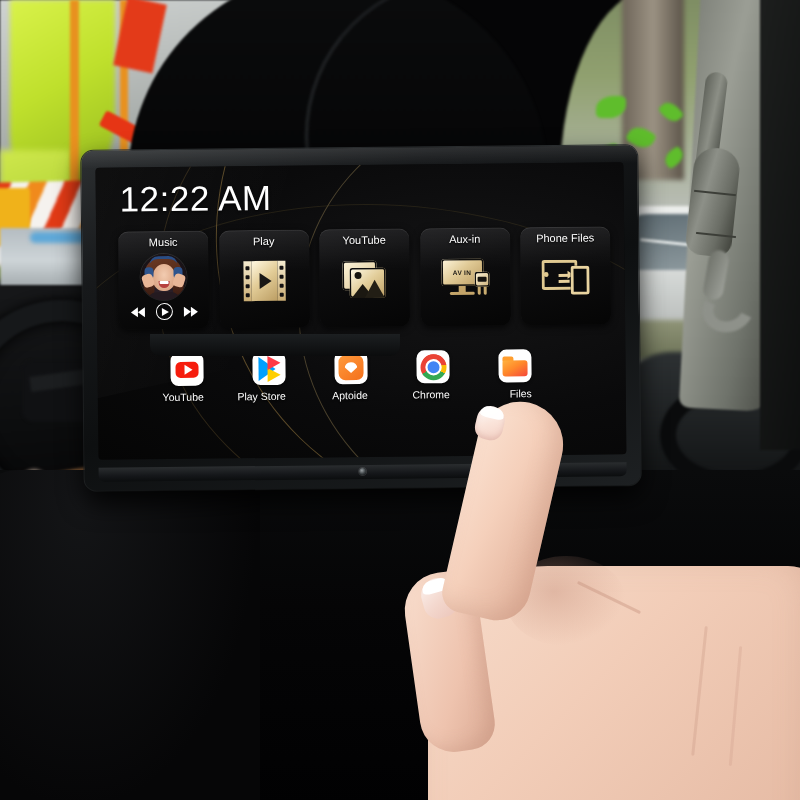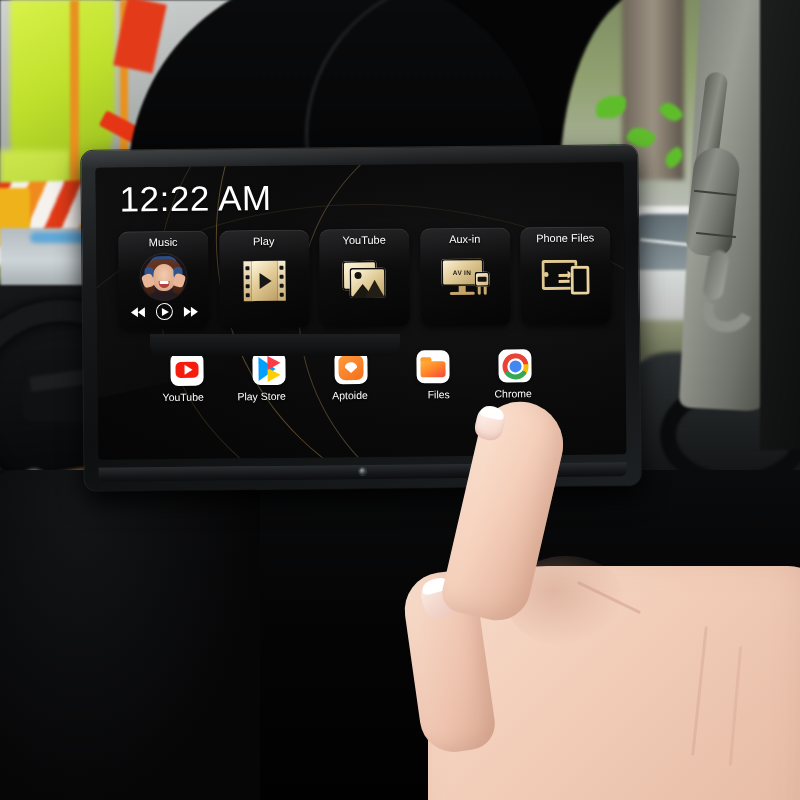--- a/index.html
+++ b/index.html
@@ -604,33 +604,33 @@
 
         <div class="app">
           <div class="app-icon">
               <div class="ap"></div>
             </div>
           <div class="app-label">Aptoide</div>
         </div>
 
         <div class="app">
           <div class="app-icon">
+              <div class="cr"></div>
+            </div>
+          <div class="app-label">Chrome</div>
+        </div>
+
+        <div class="app">
+          <div class="app-icon">
             <div class="fd">
                 <div class="tab"></div>
                 <div class="body"></div>
               </div>
           </div>
           <div class="app-label">Files</div>
-        </div>
-
-        <div class="app">
-          <div class="app-icon">
-              <div class="cr"></div>
-            </div>
-          <div class="app-label">Chrome</div>
         </div>
 
       </div>
     </div>
 
     <div class="chin"></div>
     <div class="sensor"></div>
   </div>
   <div class="mount"></div>
 

